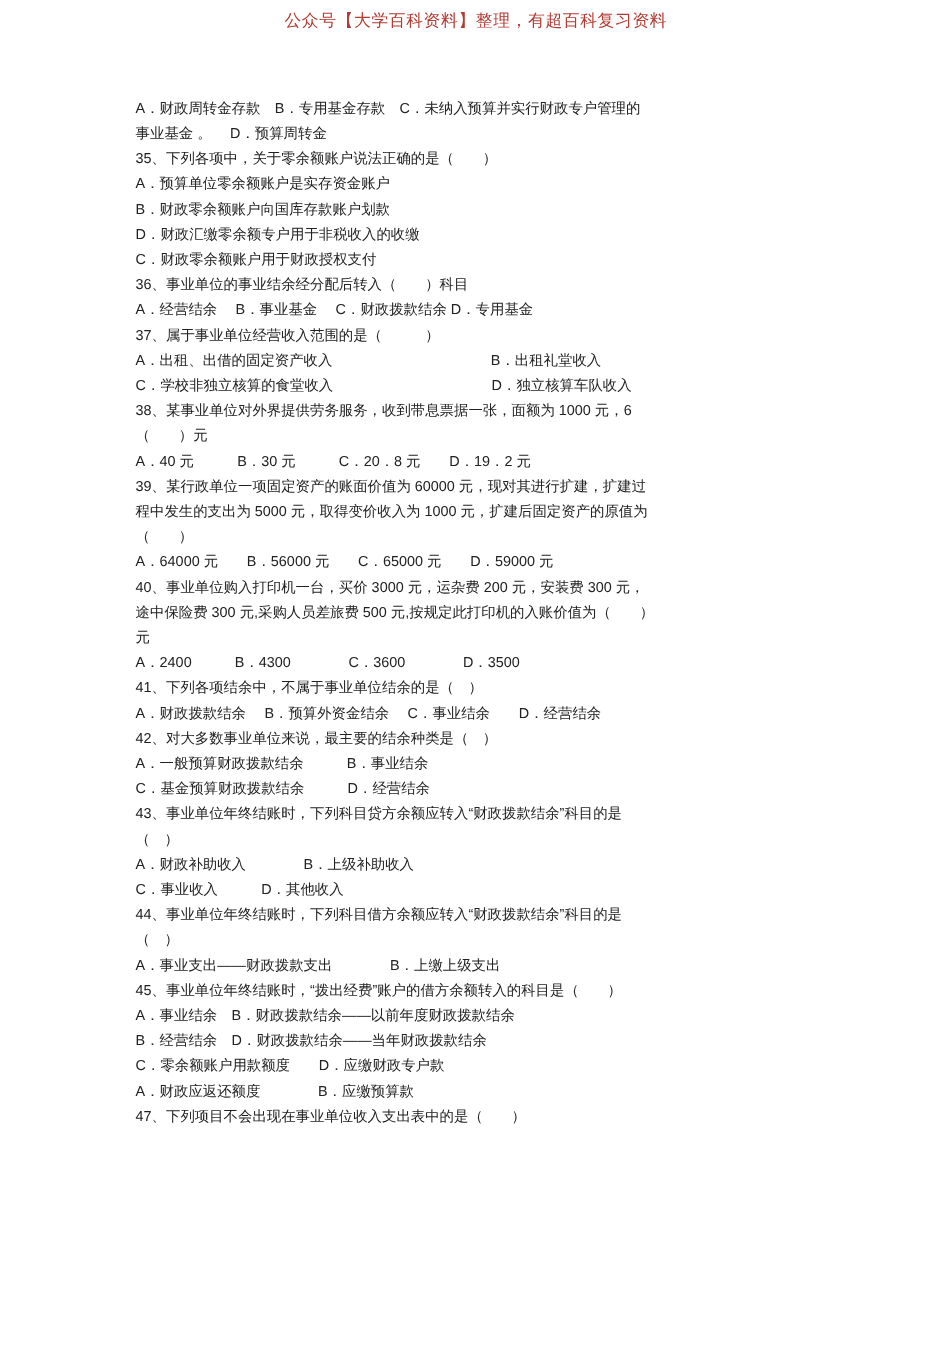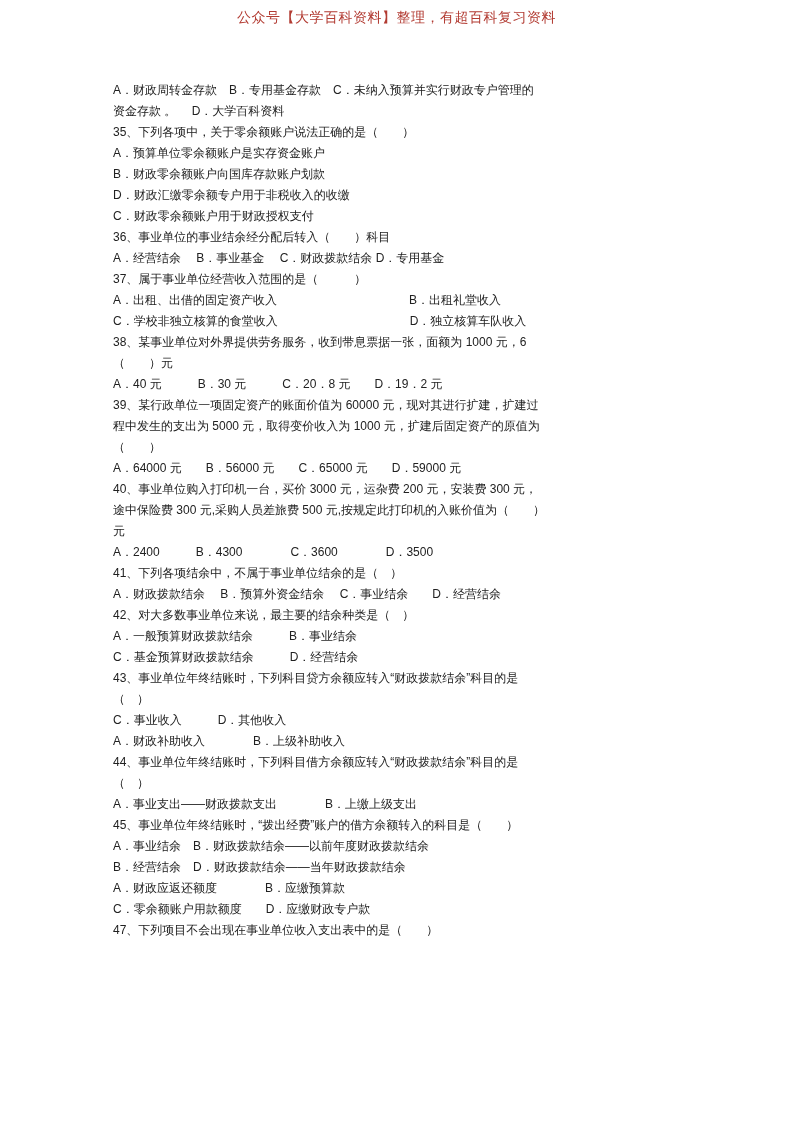--- a/index.html
+++ b/index.html
@@ -38,21 +38,21 @@
     letter-spacing: 0;
   }
 </style>
 </head>
 <body>
 
 <div class="page" style="color: rgb(33, 33, 33); background: rgb(255, 255, 255);">
   <div class="header-note" style="color: rgb(178, 59, 50);">公众号【大学百科资料】整理，有超百科复习资料</div>
   <div class="content">
       <div class="line">A．财政周转金存款　B．专用基金存款　C．未纳入预算并实行财政专户管理的</div>
-      <div class="line">资金存款 。　 D．大学百科资料</div>
+      <div class="line">事业基金 。　 D．预算周转金</div>
       <div class="line">35、下列各项中，关于零余额账户说法正确的是（　　）</div>
       <div class="line">A．预算单位零余额账户是实存资金账户</div>
       <div class="line">B．财政零余额账户向国库存款账户划款</div>
       <div class="line">D．财政汇缴零余额专户用于非税收入的收缴</div>
       <div class="line">C．财政零余额账户用于财政授权支付</div>
       <div class="line">36、事业单位的事业结余经分配后转入（　　）科目</div>
       <div class="line">A．经营结余　 B．事业基金　 C．财政拨款结余 D．专用基金</div>
       <div class="line">37、属于事业单位经营收入范围的是（　　　）</div>
       <div class="line">A．出租、出借的固定资产收入　　　　　　　　　　　B．出租礼堂收入</div>
       <div class="line">C．学校非独立核算的食堂收入　　　　　　　　　　　D．独立核算车队收入</div>
@@ -67,25 +67,25 @@
       <div class="line">途中保险费 300 元,采购人员差旅费 500 元,按规定此打印机的入账价值为（　　）</div>
       <div class="line">元</div>
       <div class="line">A．2400　　　B．4300　　　　C．3600　　　　D．3500</div>
       <div class="line">41、下列各项结余中，不属于事业单位结余的是（　）</div>
       <div class="line">A．财政拨款结余　 B．预算外资金结余　 C．事业结余　　D．经营结余</div>
       <div class="line">42、对大多数事业单位来说，最主要的结余种类是（　）</div>
       <div class="line">A．一般预算财政拨款结余　　　B．事业结余</div>
       <div class="line">C．基金预算财政拨款结余　　　D．经营结余</div>
       <div class="line">43、事业单位年终结账时，下列科目贷方余额应转入“财政拨款结余”科目的是</div>
       <div class="line">（　）</div>
+      <div class="line">A．财政补助收入　　　　B．上级补助收入</div>
       <div class="line">C．事业收入　　　D．其他收入</div>
-      <div class="line">A．财政补助收入　　　　B．上级补助收入</div>
       <div class="line">44、事业单位年终结账时，下列科目借方余额应转入“财政拨款结余”科目的是</div>
       <div class="line">（　）</div>
       <div class="line">A．事业支出——财政拨款支出　　　　B．上缴上级支出</div>
       <div class="line">45、事业单位年终结账时，“拨出经费”账户的借方余额转入的科目是（　　）</div>
       <div class="line">A．事业结余　B．财政拨款结余——以前年度财政拨款结余</div>
       <div class="line">B．经营结余　D．财政拨款结余——当年财政拨款结余</div>
+      <div class="line">C．零余额账户用款额度　　D．应缴财政专户款</div>
       <div class="line">A．财政应返还额度　　　　B．应缴预算款</div>
-      <div class="line">C．零余额账户用款额度　　D．应缴财政专户款</div>
       <div class="line">47、下列项目不会出现在事业单位收入支出表中的是（　　）</div>
     </div>
 </div>
 
 </body></html>

